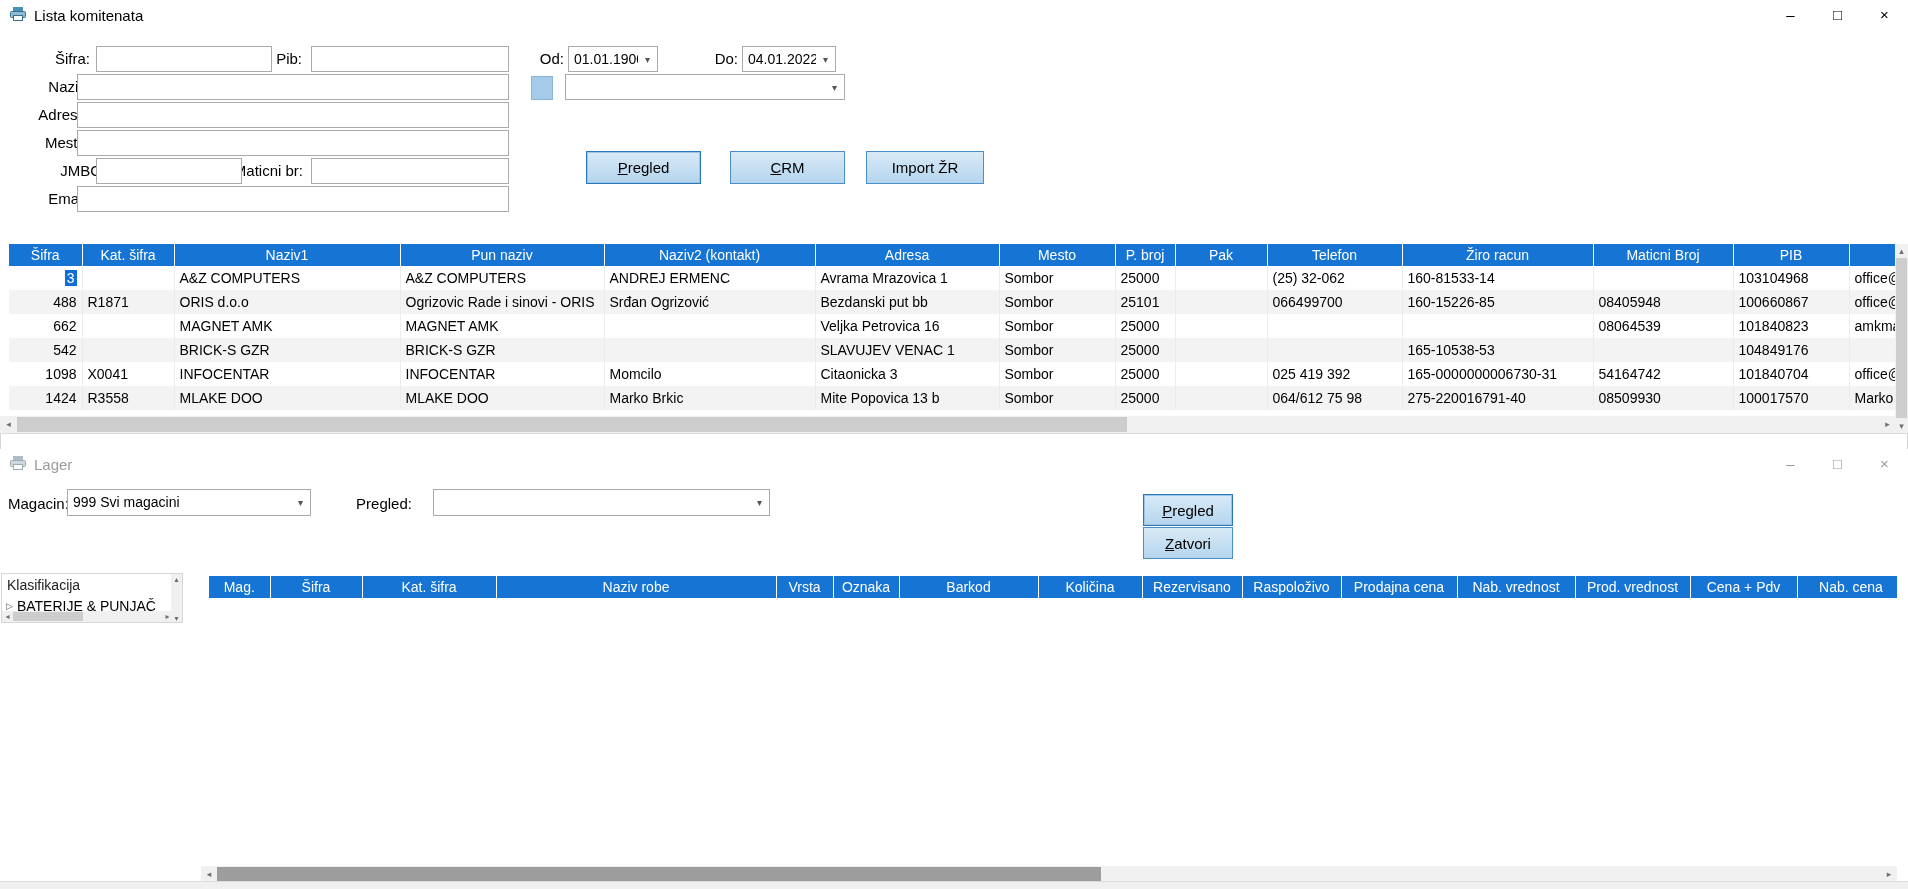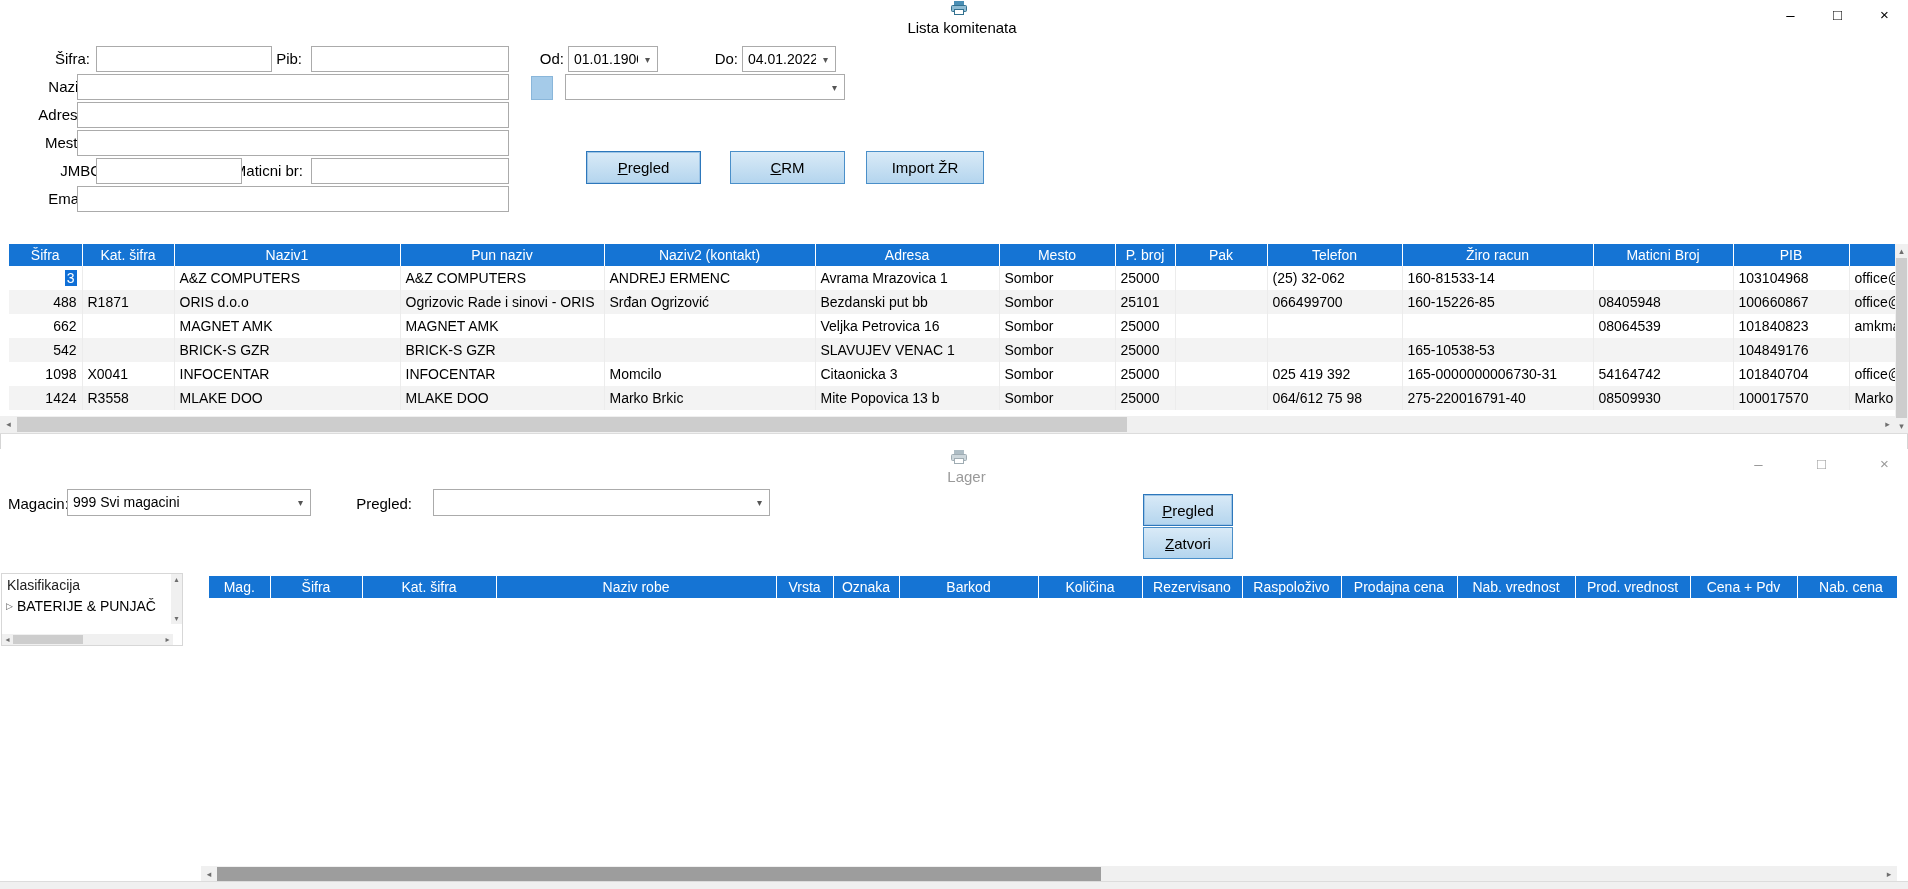--- a/index.html
+++ b/index.html
@@ -7,25 +7,25 @@
   body {
     font-family:"Liberation Sans", sans-serif;
     font-size:14px; color:#000; background:#fff;
     position:relative; overflow:hidden;
     box-shadow: inset 0 0 0 1px #d5d5d5;
   }
   
   .win { position:absolute; left:0; width:1908px; background:#fff; }
   #win1 { top:0; height:434px; border-bottom:1px solid #dcdcdc; }
   #win2 { top:449px; height:440px; }
-  .titlebar { position:relative; height:30px; display:flex; align-items:center; padding-left:9px;flex-direction:column; }
+  .titlebar { position:relative; height:30px; display:flex; align-items:center; padding-left:9px; }
   .ttext { font-size:15px; margin-left:7px; }
   .wcontrols { position:absolute; right:0; top:0; display:flex; }
   .wbtn { width:47px; height:30px; text-align:center; line-height:30px; font-size:15px; cursor:default; }
-  .inactive .ttext, .inactive .wbtn { color:#9a9a9a;margin-left:16px; }
+  .inactive .ttext, .inactive .wbtn { color:#9a9a9a; }
   .inactive .ticon svg { opacity:.55; filter:grayscale(.6); }
   
   .flabel { position:absolute; text-align:right; font-size:15px; white-space:nowrap; }
   .inp { position:absolute; height:26px; border:1px solid #ababab; background:#fff; font:inherit; font-size:14px; padding:0 5px; outline:none; }
   .combo { position:absolute; height:26px; border:1px solid #ababab; background:#fff; display:flex; align-items:stretch; overflow:hidden; }
   .combo .cval { flex:1; padding:2px 5px; white-space:nowrap; overflow:hidden; font-size:14px; line-height:20px; }
   .combo .carrow { width:19px; display:flex; align-items:center; justify-content:center; color:#555; font-size:10px; }
   .bluebox { position:absolute; left:531px; top:76px; width:22px; height:24px; background:#a5cbe9; border:1px solid #89b6da; }
   .pbtn { position:absolute; background:linear-gradient(#d9eaf7,#b4d5ee); border:1px solid #4a8fc9; font-size:15px;
           display:flex; align-items:center; justify-content:center; cursor:default; }
@@ -57,21 +57,21 @@
   #hsb1 .thumb { left:17px; top:1px; width:1110px; height:15px; }
   #vsb1 { right:0; top:244px; width:13px; height:189px; }
   #vsb1 .arrU { top:0; left:0; width:13px; height:14px; line-height:14px; }
   #vsb1 .arrD { bottom:0; left:0; width:13px; height:14px; line-height:14px; }
   #vsb1 .thumb { top:14px; left:1px; width:11px; height:160px; }
   #hsb2 { left:201px; top:417px; width:1696px; height:16px; }
   #hsb2 .arrL { left:0; top:0; width:16px; height:16px; }
   #hsb2 .arrR { right:0; top:0; width:16px; height:16px; }
   #hsb2 .thumb { left:16px; top:1px; width:884px; height:14px; background:#9d9d9d; }
   
-  #klas { position:absolute; left:1px; top:124px; width:182px; height:73px; border:1px solid #d7d7d7; background:#fff; overflow:hidden; }
+  #klas { position:absolute; left:1px; top:124px; width:182px; height:50px; border:1px solid #d7d7d7; background:#fff; overflow:hidden; }
   #klas .ktitle { position:absolute; left:5px; top:3px; font-size:14px; color:#222; }
   #klas .kvsb { position:absolute; right:0; top:0; width:11px; height:50px; background:#f0f0f0; }
   #klas .kvsb .arr { width:11px; height:11px; line-height:11px; font-size:8px; position:absolute; left:0; color:#6e6e6e; text-align:center; }
   #klas .khsb { position:absolute; left:0; bottom:0; height:11px; width:171px; background:#f0f0f0; }
   #klas .khsb .arr { width:11px; height:11px; line-height:11px; font-size:8px; position:absolute; top:0; color:#6e6e6e; text-align:center; }
   #klas .khsb .thumb { position:absolute; left:11px; top:1px; width:70px; height:9px; background:#cdcdcd; }
   .kitem { position:absolute; left:4px; top:24px; font-size:14px; white-space:nowrap; display:flex; align-items:center; gap:4px; }
   .kitem .karr { font-size:9px; color:#555; }
   .bstrip { position:absolute; left:0; top:881px; width:1908px; height:8px; background:#f0f0f0; border-top:1px solid #dcdcdc; }
   u { text-decoration:underline; }
@@ -297,21 +297,21 @@
       <span class="wbtn">□</span>
       <span class="wbtn">×</span>
     </div>
   </div>
 
   <span class="flabel" style="left:8px;top:46px;width:58px;text-align:left">Magacin:</span>
   <div class="combo" style="left:67px;top:40px;width:244px;height:27px">
     <span class="cval">999 Svi magacini</span>
     <span class="carrow">▾</span>
   </div>
-  <span class="flabel" style="left:356px;top:46px;width:56px;text-align:right">Pregled:</span>
+  <span class="flabel" style="left:356px;top:46px;width:56px;text-align:center">Pregled:</span>
   <div class="combo" style="left:433px;top:40px;width:337px;height:27px">
     <span class="cval"></span>
     <span class="carrow">▾</span>
   </div>
 
   <div class="pbtn focused" style="left:1143px;top:45px;width:90px;height:32px"><u>P</u>regled</div>
   <div class="pbtn" style="left:1143px;top:78px;width:90px;height:32px"><u>Z</u>atvori</div>
 
   <div id="klas">
     <span class="ktitle">Klasifikacija</span>

